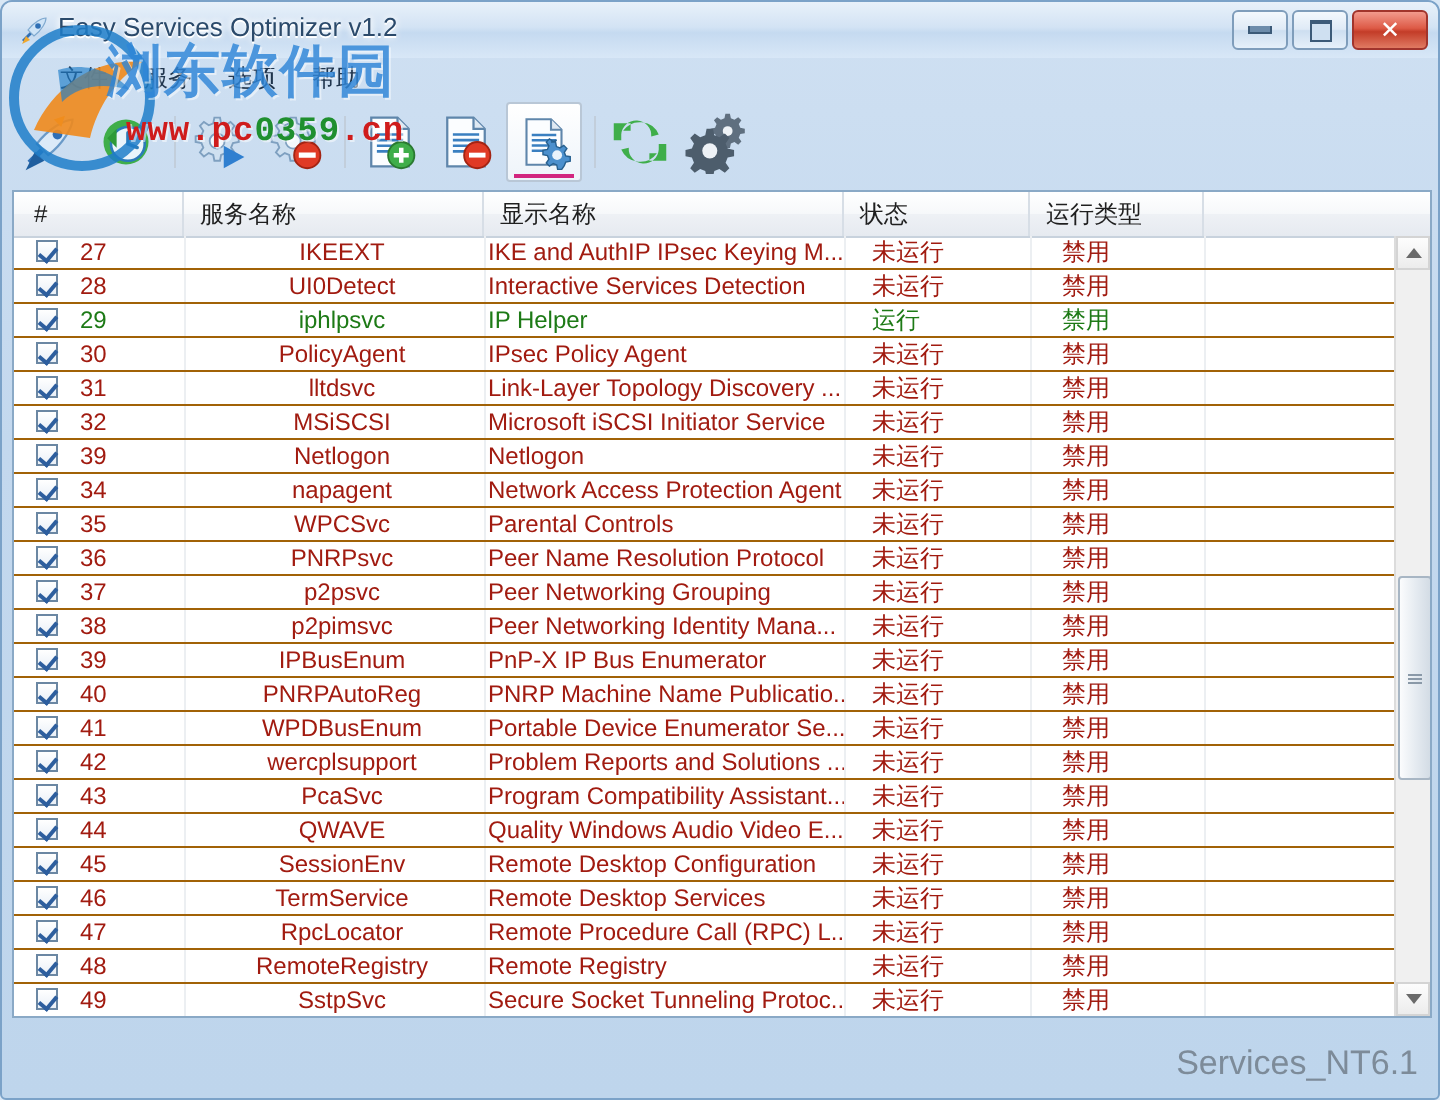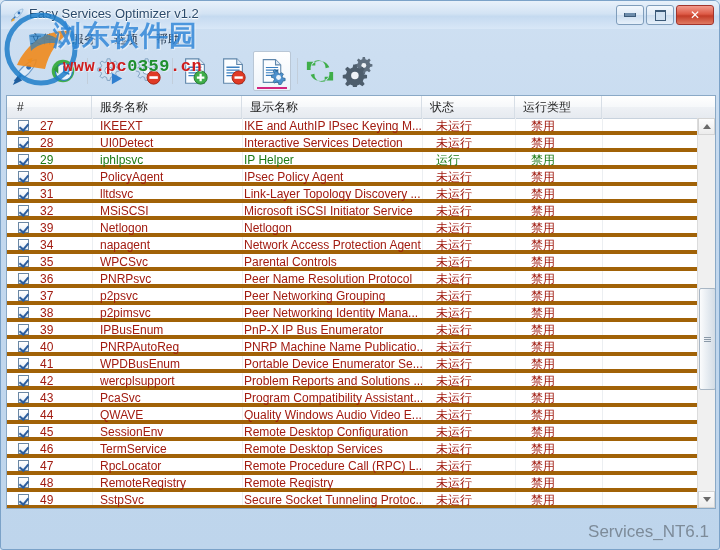--- a/index.html
+++ b/index.html
@@ -91,30 +91,30 @@
     position:absolute;top:0;height:22px;line-height:22px;
     font-size:12px;color:#1f1f1f;padding-left:8px;box-sizing:border-box;
     border-right:1px solid #d7dee6;
     white-space:nowrap;overflow:hidden;
   }
   .rows{
     position:absolute;left:0;top:22px;right:17px;bottom:0;overflow:hidden;
   }
   .row{
     position:relative;height:17px;box-sizing:border-box;
-    border-bottom:4px solid #a16207;
+    border-bottom:1px solid #a16207;
   }
   .row .c{
     position:absolute;top:0;height:17px;line-height:17px;
     font-size:12px;white-space:nowrap;overflow:hidden;
     box-sizing:border-box;
   }
   .c-chk{left:0;width:28px;}
   .c-num{left:28px;width:57px;padding-left:5px;}
-  .c-svc{left:85px;width:150px;padding-left:8px;}
+  .c-svc{left:85px;width:150px;padding-left:8px;text-align:center;}
   .c-disp{left:235px;width:180px;padding-left:2px;}
   .c-stat{left:415px;width:93px;padding-left:14px;}
   .c-type{left:508px;width:87px;padding-left:16px;}
   .c-extra{left:595px;width:98px;}
   .vdiv{position:absolute;top:0;bottom:0;width:1px;background:#eceff2;}
   .chk{
     position:absolute;left:11px;top:2px;width:11px;height:11px;box-sizing:border-box;
     border:1px solid #6b87a3;background:linear-gradient(180deg,#ffffff,#eaf0f7);
   }
   .chk:after{

